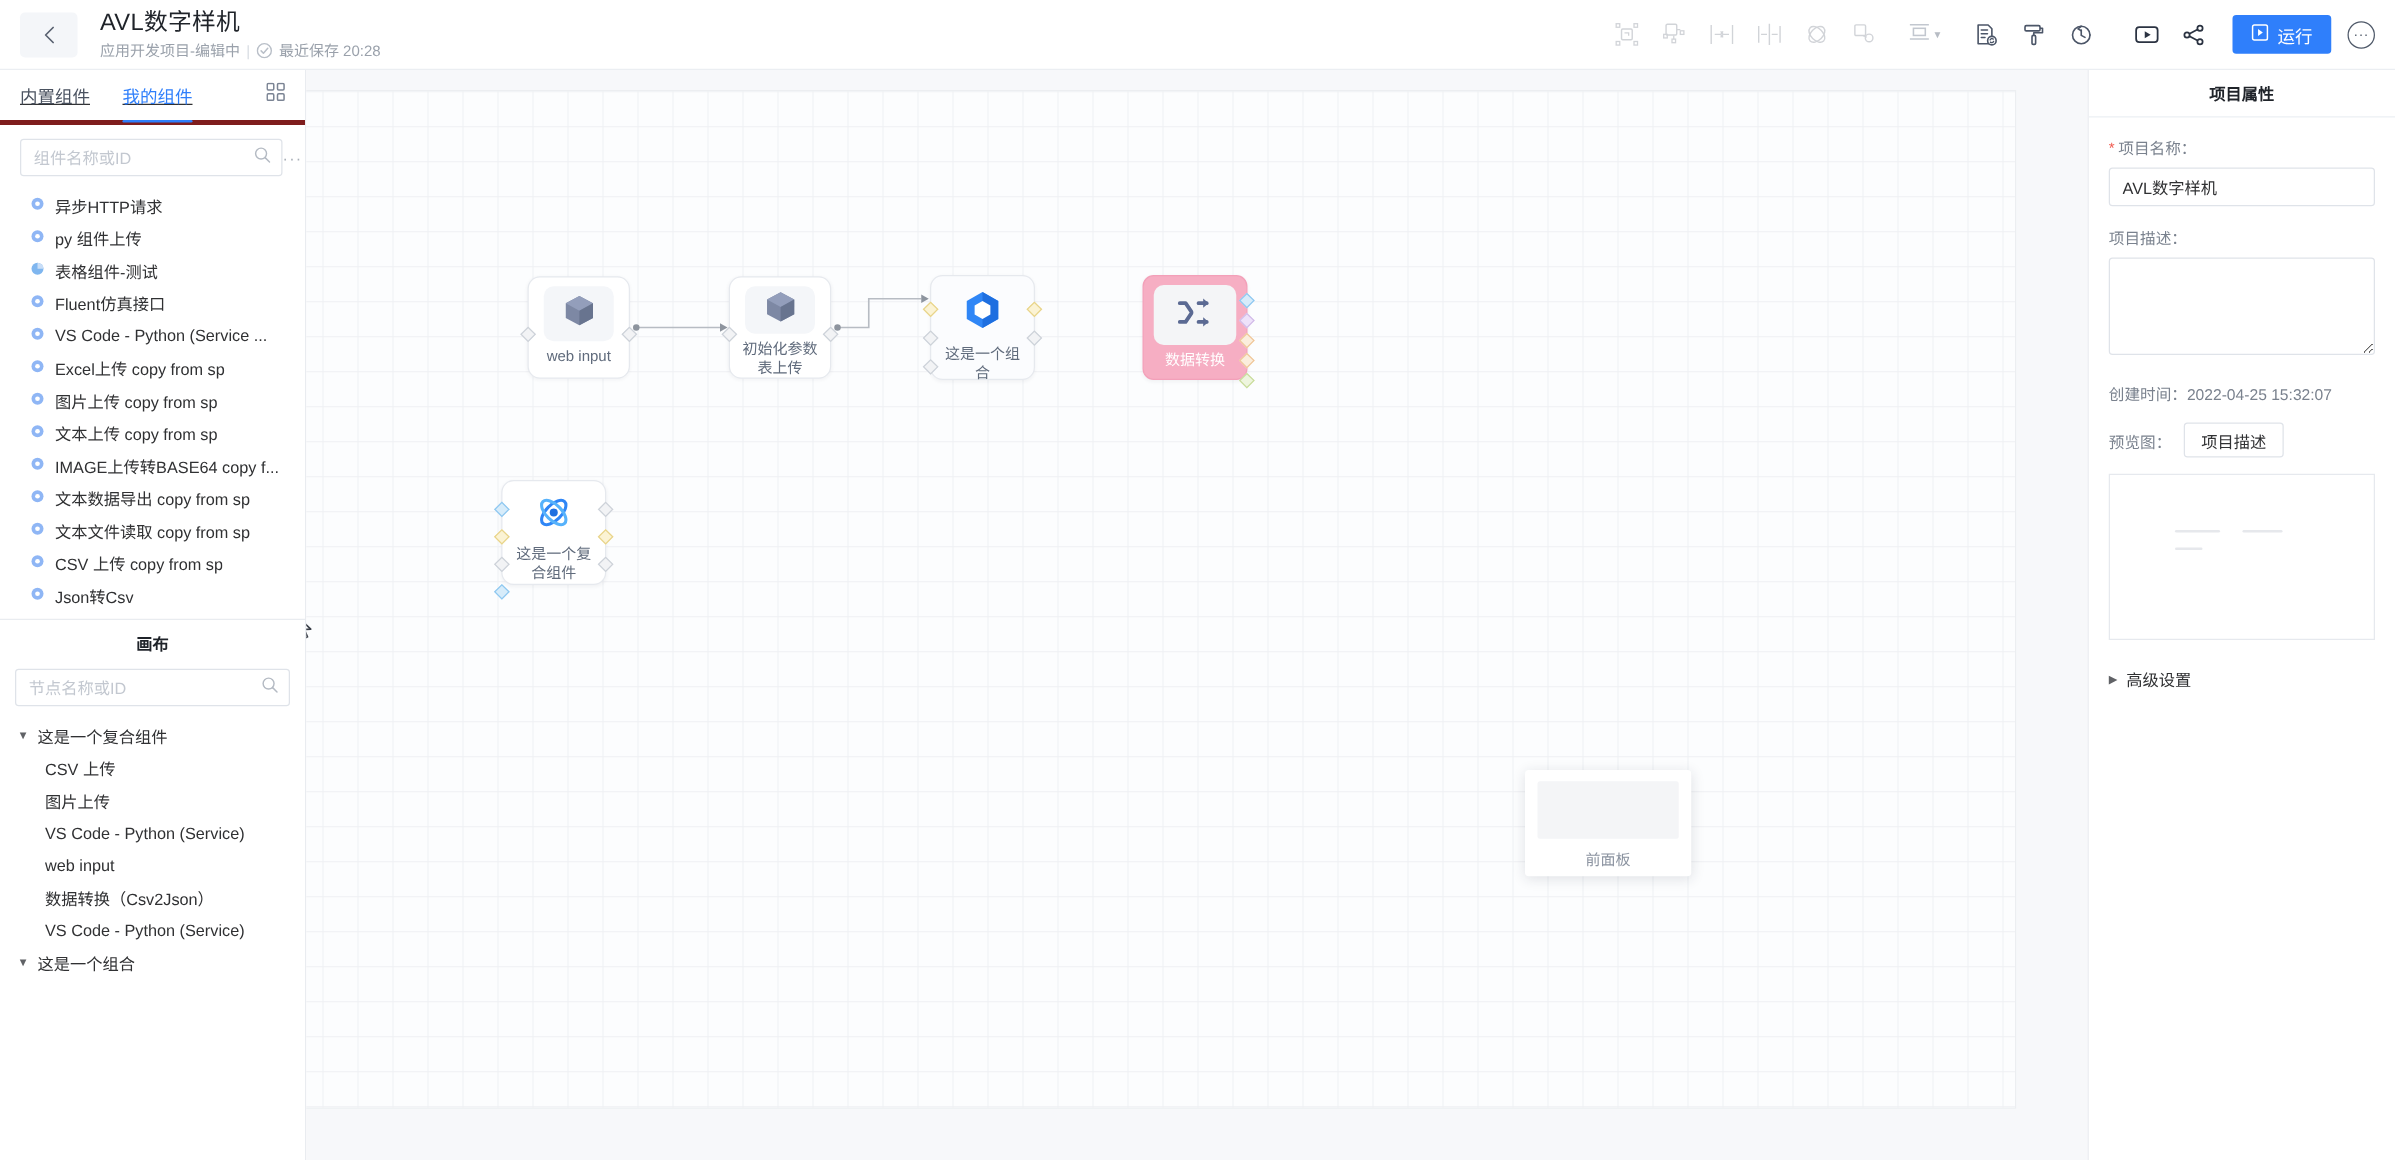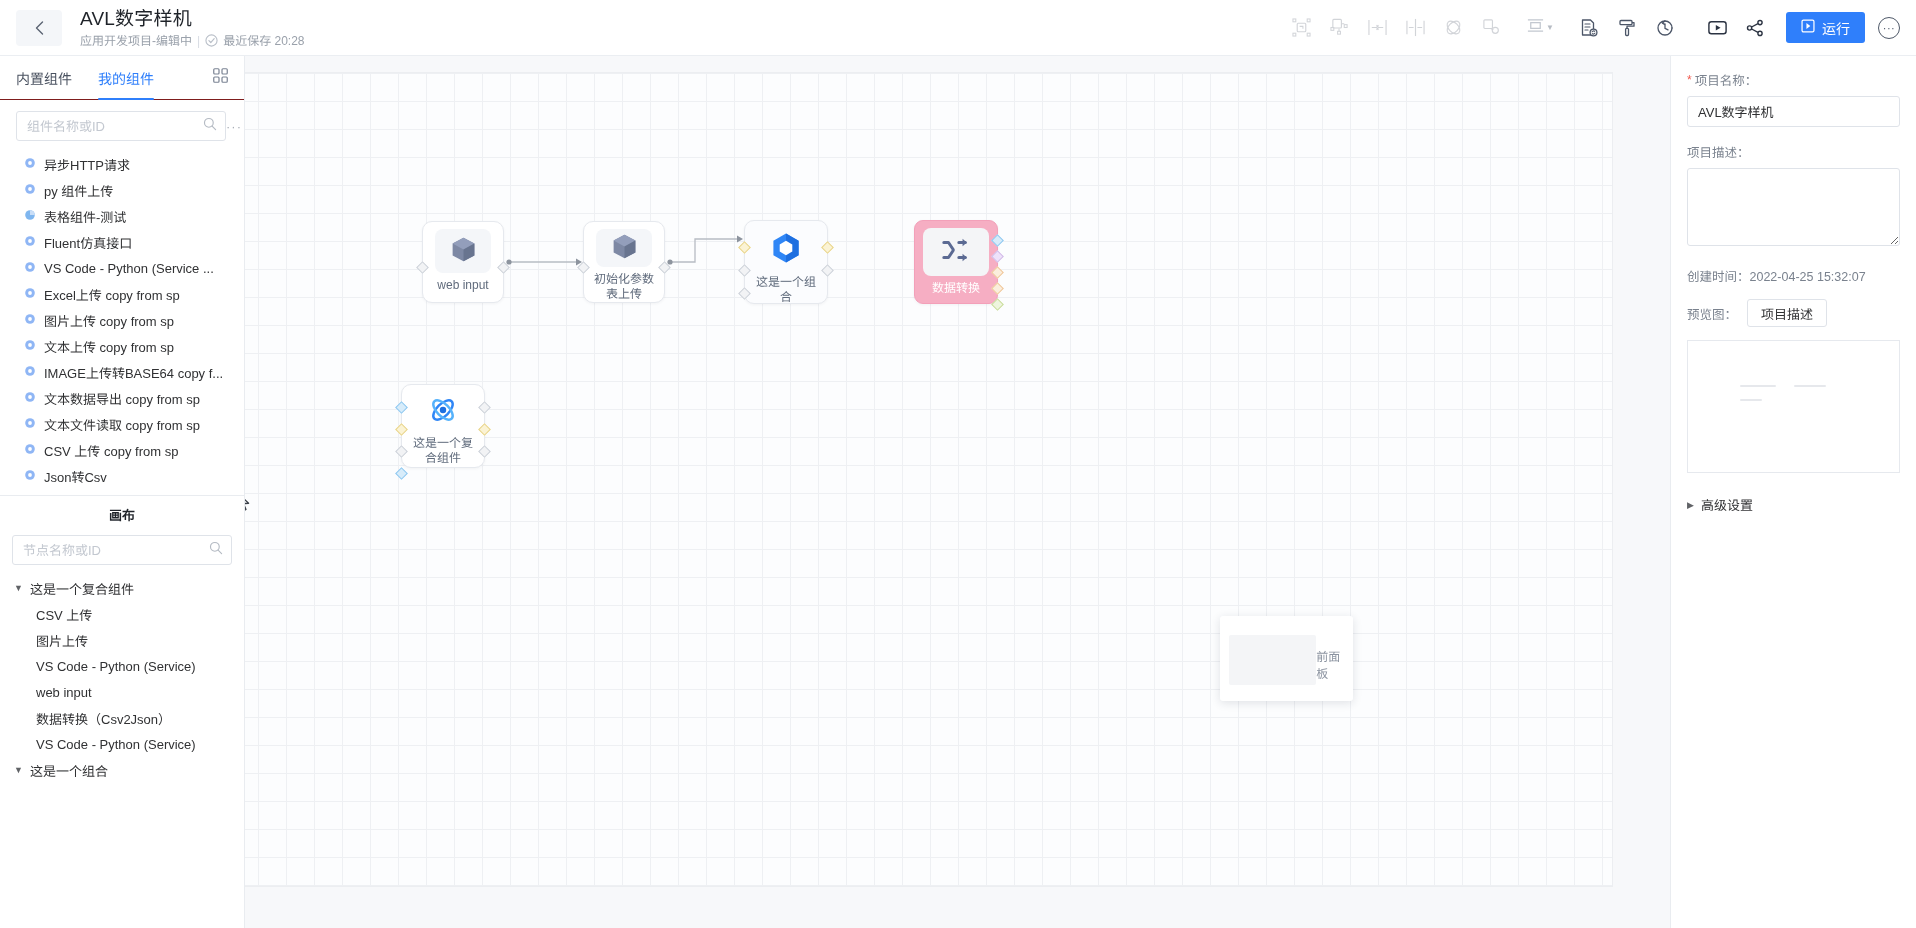--- a/index.html
+++ b/index.html
@@ -56,21 +56,21 @@
   }
 
   
   .sidebar {
     position: absolute; left: 0; top: 56px; width: 245px; height: 872px;
     background: #fff; border-right: 1px solid #e9ecf0;
     display: flex; flex-direction: column;
   }
   .side-tabs {
     height: 44px; display: flex; align-items: center; padding: 0 16px;
-    border-bottom: 1px solid #7f1d1d; position: relative;
+    border-bottom: 4px solid #7f1d1d; position: relative; text-decoration: underline;
   }
   .side-tab {
     font-size: 14px; color: #4a5260; margin-right: 26px; cursor: pointer;
     height: 44px; line-height: 46px; position: relative;
   }
   .side-tab.active { color: #2f7ffb; }
   .side-tab.active::after {
     content: ""; position: absolute; left: 0; right: 0; bottom: 0;
     height: 2px; background: #2f7ffb; border-radius: 1px;
   }
@@ -165,21 +165,21 @@
   .port.violet { border-color: #d2bce8; background: #eee2fa; }
   .port.orange { border-color: #efc79a; background: #fbeedd; }
   .port.green  { border-color: #c9dc9c; background: #eef5de; }
   .port.grey   { border-color: #cdd2d9; background: #f2f3f5; }
 
   
   .float-panel {
     position: absolute; background: #ffffff;
     box-shadow: 0 2px 10px rgba(30,40,60,.13);
     border-radius: 3px;
-    display: flex; flex-direction: row; align-items: center;
+    display: flex; flex-direction: column; align-items: center;
     padding: 9px 9px 6px 9px;
   }
   .float-panel .ph { background: #f4f5f7; border-radius: 2px; }
   .float-panel .fp-label { font-size: 12px; color: #8b93a0; margin-top: 7px; }
 
   .mouse-cursor { position: absolute; pointer-events: none; }
 
   
   .bottom-bar {
     position: absolute; left: 245px; bottom: 0; width: 1425px; height: 40px;
@@ -653,20 +653,21 @@
     </span>
 
     <div class="float-panel" style="left:975px; top:560px; width:133px; height:85px;">
       <div class="ph" style="width:113px; height:50px;"></div>
       <div class="fp-label">前面板</div>
     </div>
   </div>
 
 
   <div class="rightpanel">
+    <div class="rp-title">项目属性</div>
 
     <div class="rp-body">
       <div class="rp-label">
         <span class="req">*</span>
         <span>项目名称：</span>
       </div>
       <input class="rp-input" type="text" value="AVL数字样机" style="">
 
       <div class="rp-gap"></div>
 

